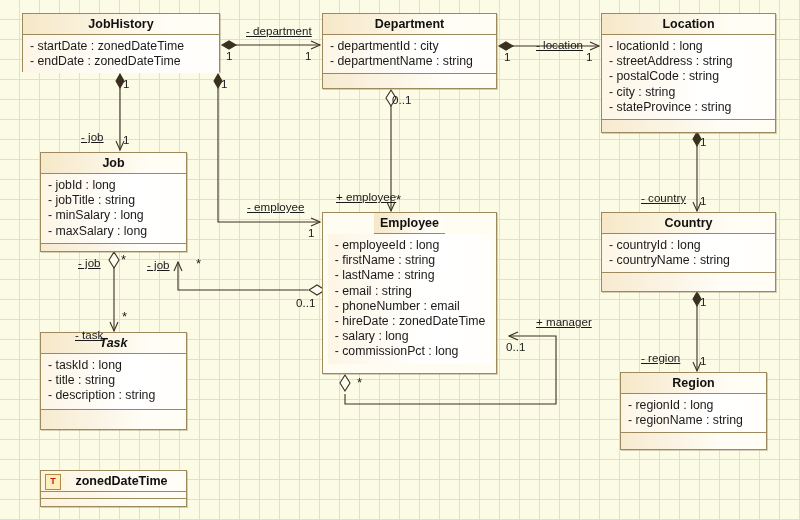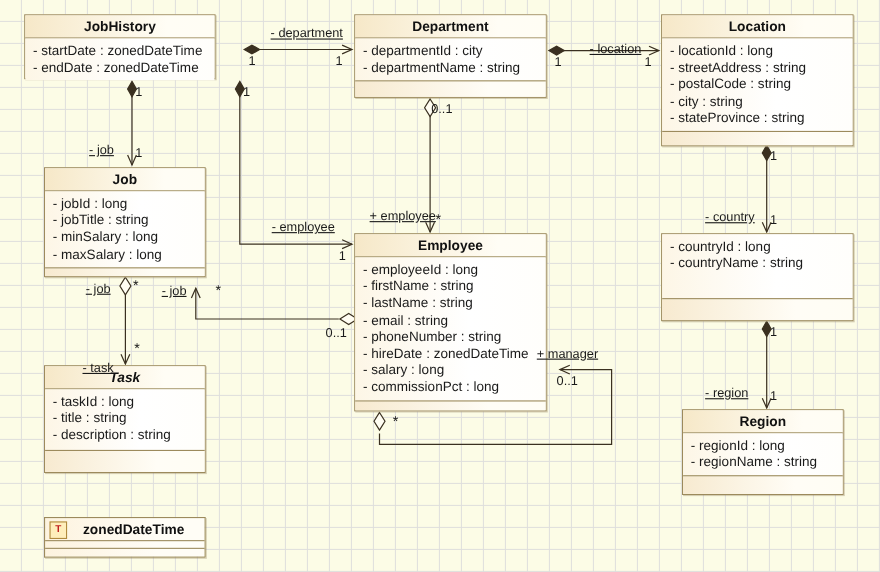--- a/index.html
+++ b/index.html
@@ -171,21 +171,21 @@
       <polygon points="697,132 701,139 697,146 693,139" fill="#3a3020"></polygon>
       <polygon points="697,292 701,299 697,306 693,299" fill="#3a3020"></polygon>
 
       <polygon points="391,90 396,98 391,106 386,98" fill="#fffdf2"></polygon>
       <polygon points="114,252 119,260 114,268 109,260" fill="#fffdf2"></polygon>
       <polygon points="309,290 317,285 325,290 317,295" fill="#fffdf2"></polygon>
       <polygon points="345,375 350,383 345,391 340,383" fill="#fffdf2"></polygon>
     </g>
   </svg>
 
-  <div class="uml-class" style="left:22px; top:13px; width:174px; height:59px;">
+  <div class="uml-class" style="left:22px; top:13px; width:198px; height:59px;">
     <div class="title-bar">JobHistory</div>
     <div class="attrs">
       <div class="attr">- startDate : zonedDateTime</div>
       <div class="attr">- endDate : zonedDateTime</div>
     </div>
   </div>
 
   <div class="uml-class" style="left:322px; top:13px; width:175px; height:76px;">
     <div class="title-bar">Department</div>
     <div class="attrs">
@@ -211,36 +211,37 @@
     <div class="title-bar">Job</div>
     <div class="attrs">
       <div class="attr">- jobId : long</div>
       <div class="attr">- jobTitle : string</div>
       <div class="attr">- minSalary : long</div>
       <div class="attr">- maxSalary : long</div>
     </div>
     <div class="ops"></div>
   </div>
 
-  <div class="uml-class" style="left:322px; top:212px; width:175px; height:162px;">
+  <div class="uml-class" style="left:322px; top:212px; width:175px; height:162px;align-items:center;">
     <div class="title-bar">Employee</div>
     <div class="attrs">
       <div class="attr">- employeeId : long</div>
       <div class="attr">- firstName : string</div>
       <div class="attr">- lastName : string</div>
       <div class="attr">- email : string</div>
-      <div class="attr">- phoneNumber : string</div>
+      <div class="attr">- phoneNumber : email</div>
       <div class="attr">- hireDate : zonedDateTime</div>
       <div class="attr">- salary : long</div>
       <div class="attr">- commissionPct : long</div>
     </div>
     <div class="ops"></div>
   </div>
 
   <div class="uml-class" style="left:601px; top:212px; width:175px; height:80px;">
+    <div class="title-bar">Country</div>
     <div class="attrs">
       <div class="attr">- countryId : long</div>
       <div class="attr">- countryName : string</div>
     </div>
     <div class="ops"></div>
   </div>
 
   <div class="uml-class abstract" style="left:40px; top:332px; width:147px; height:98px;">
     <div class="title-bar">Task</div>
     <div class="attrs">
@@ -300,16 +301,16 @@
   <div class="edge-label" style="left:78px; top:257px;">- job</div>
   <div class="mult star" style="left:121px; top:254px;">*</div>
   <div class="edge-label" style="left:75px; top:311px;margin-top:18px;">- task</div>
   <div class="mult star" style="left:122px; top:311px;">*</div>
 
   <div class="mult" style="left:296px; top:297px;">0..1</div>
   <div class="edge-label" style="left:147px; top:259px;">- job</div>
   <div class="mult star" style="left:196px; top:258px;">*</div>
 
   <div class="mult star" style="left:357px; top:377px;">*</div>
-  <div class="edge-label" style="left:488px; top:316px;">+ manager</div>
+  <div class="edge-label" style="left:536px; top:316px;">+ manager</div>
   <div class="mult" style="left:506px; top:341px;">0..1</div>
 
 </div>
 
 </body></html>

